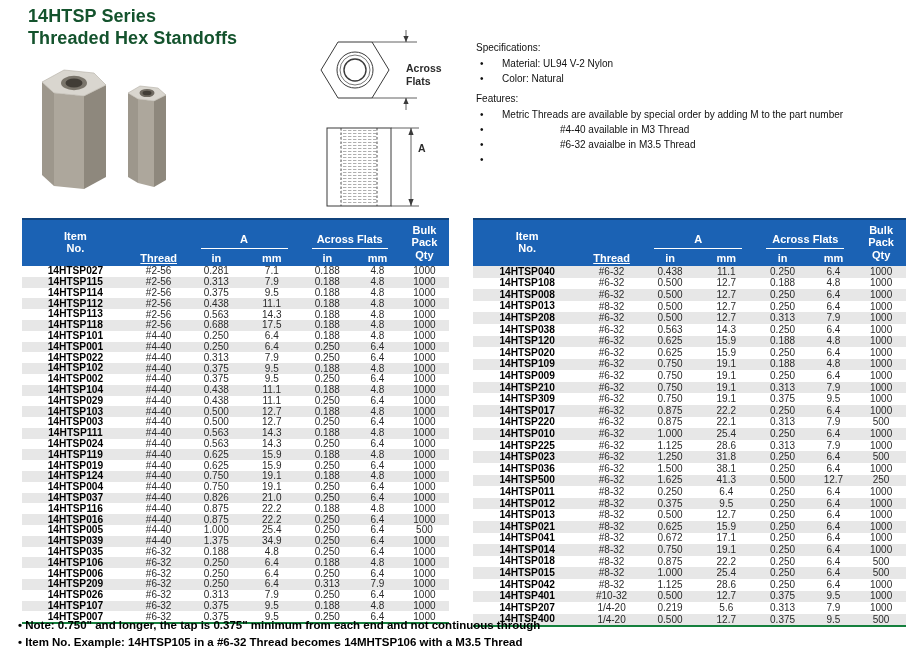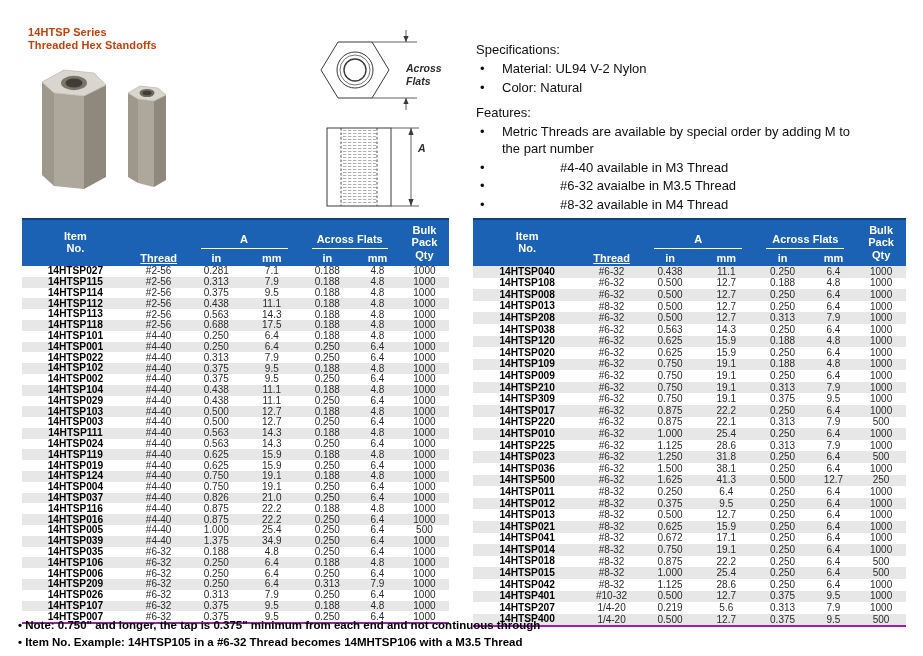--- a/index.html
+++ b/index.html
@@ -1,43 +1,43 @@
 <!DOCTYPE html>
 <html><head>
 <meta charset="utf-8">
 <style>
   html,body { margin:0; padding:0; background:#fff; }
   .page {
     position:relative; width:923px; height:656px; background:#ffffff;
     font-family:"Liberation Sans", sans-serif; overflow:hidden; color:#111;
   }
   .title {
-    position:absolute; left:28px; top:26px;
-    font-size:11px; font-weight:bold; line-height:1.22; color:#c2410c;
+    position:absolute; left:28px; top:6px;
+    font-size:18px; font-weight:bold; line-height:1.22; color:#14532d;
     white-space:pre-line; letter-spacing:.1px;
   }
   .photo-svg { position:absolute; left:30px; top:56px; }
   .diagram-svg { position:absolute; left:293px; top:30px; }
-  .lbl { position:absolute; font-size:10.5px; font-weight:bold; color:#2b2b2b; line-height:1.2; white-space:pre-line;font-style:italic; }
+  .lbl { position:absolute; font-size:10.5px; font-weight:bold; color:#2b2b2b; line-height:1.2; white-space:pre-line; }
   .lbl-af { left:406px; top:62px; text-align:left; }
   .lbl-a  { left:418px; top:142px; }
 
-  .specs { position:absolute; left:476px; top:36px; width:442px; font-size:13px; color:#101010; }
+  .specs { position:absolute; left:476px; top:36px; width:442px; font-size:10px; color:#101010; }
   .sec-heading { margin:6px 0 4px 0; }
   ul.blist { list-style:none; margin:0 0 8px 0; padding:0; }
   ul.blist li { display:flex; margin:2px 0; line-height:1.3; }
   ul.blist .bullet { flex:none; width:22px; padding-left:4px; }
   ul.blist .btext { max-width:360px; }
   ul.blist li.indent .btext { margin-left:58px;text-align:center; }
 
   .tblwrap { position:absolute; top:218px; }
   .tblwrap-left { left:22px; width:427px; }
   .tblwrap-right { left:473px; width:433px; }
   table.parts { border-collapse:collapse; width:100%; table-layout:fixed;
-    border-top:2px solid #10437c; border-bottom:2px solid #a21caf; }
+    border-top:2px solid #10437c; border-bottom:2px solid #15803d; }
   table.parts thead th {
     background:#1b62b4; color:#ffffff; font-weight:bold; font-size:11px;
     padding:1px 0 2px 0; white-space:pre-line; line-height:1.12; text-align:center;
   }
   th.h-item { vertical-align:middle; }
   th.h-thread { vertical-align:bottom; padding-bottom:2px;text-decoration:underline; }
   th.h-sub { vertical-align:bottom; padding-bottom:2px; font-size:10.5px; }
   th.h-bulk { vertical-align:middle; }
   th.h-grp { vertical-align:bottom; padding:2px 0 0 0; }
   th.h-grp .grp-inner { display:block; margin:0 12px; border-bottom:1px solid #ffffff; padding-bottom:2px; }
@@ -136,21 +136,20 @@
       <li class="indent">
         <span class="bullet">•</span>
         <span class="btext">#4-40 available in M3 Thread</span>
       </li>
       <li class="indent">
         <span class="bullet">•</span>
         <span class="btext">#6-32 avaialbe in M3.5 Thread</span>
       </li>
       <li class="indent">
         <span class="bullet">•</span>
-        <span class="btext">#8-32 available in M4 Thread</span>
       </li>
     </ul>
   </div>
 
   <div class="tblwrap tblwrap-left">
     <table class="parts tbl-left stripe-even">
       <colgroup>
         <col style="width:25%">
           <col style="width:14%">
           <col style="width:13%">

